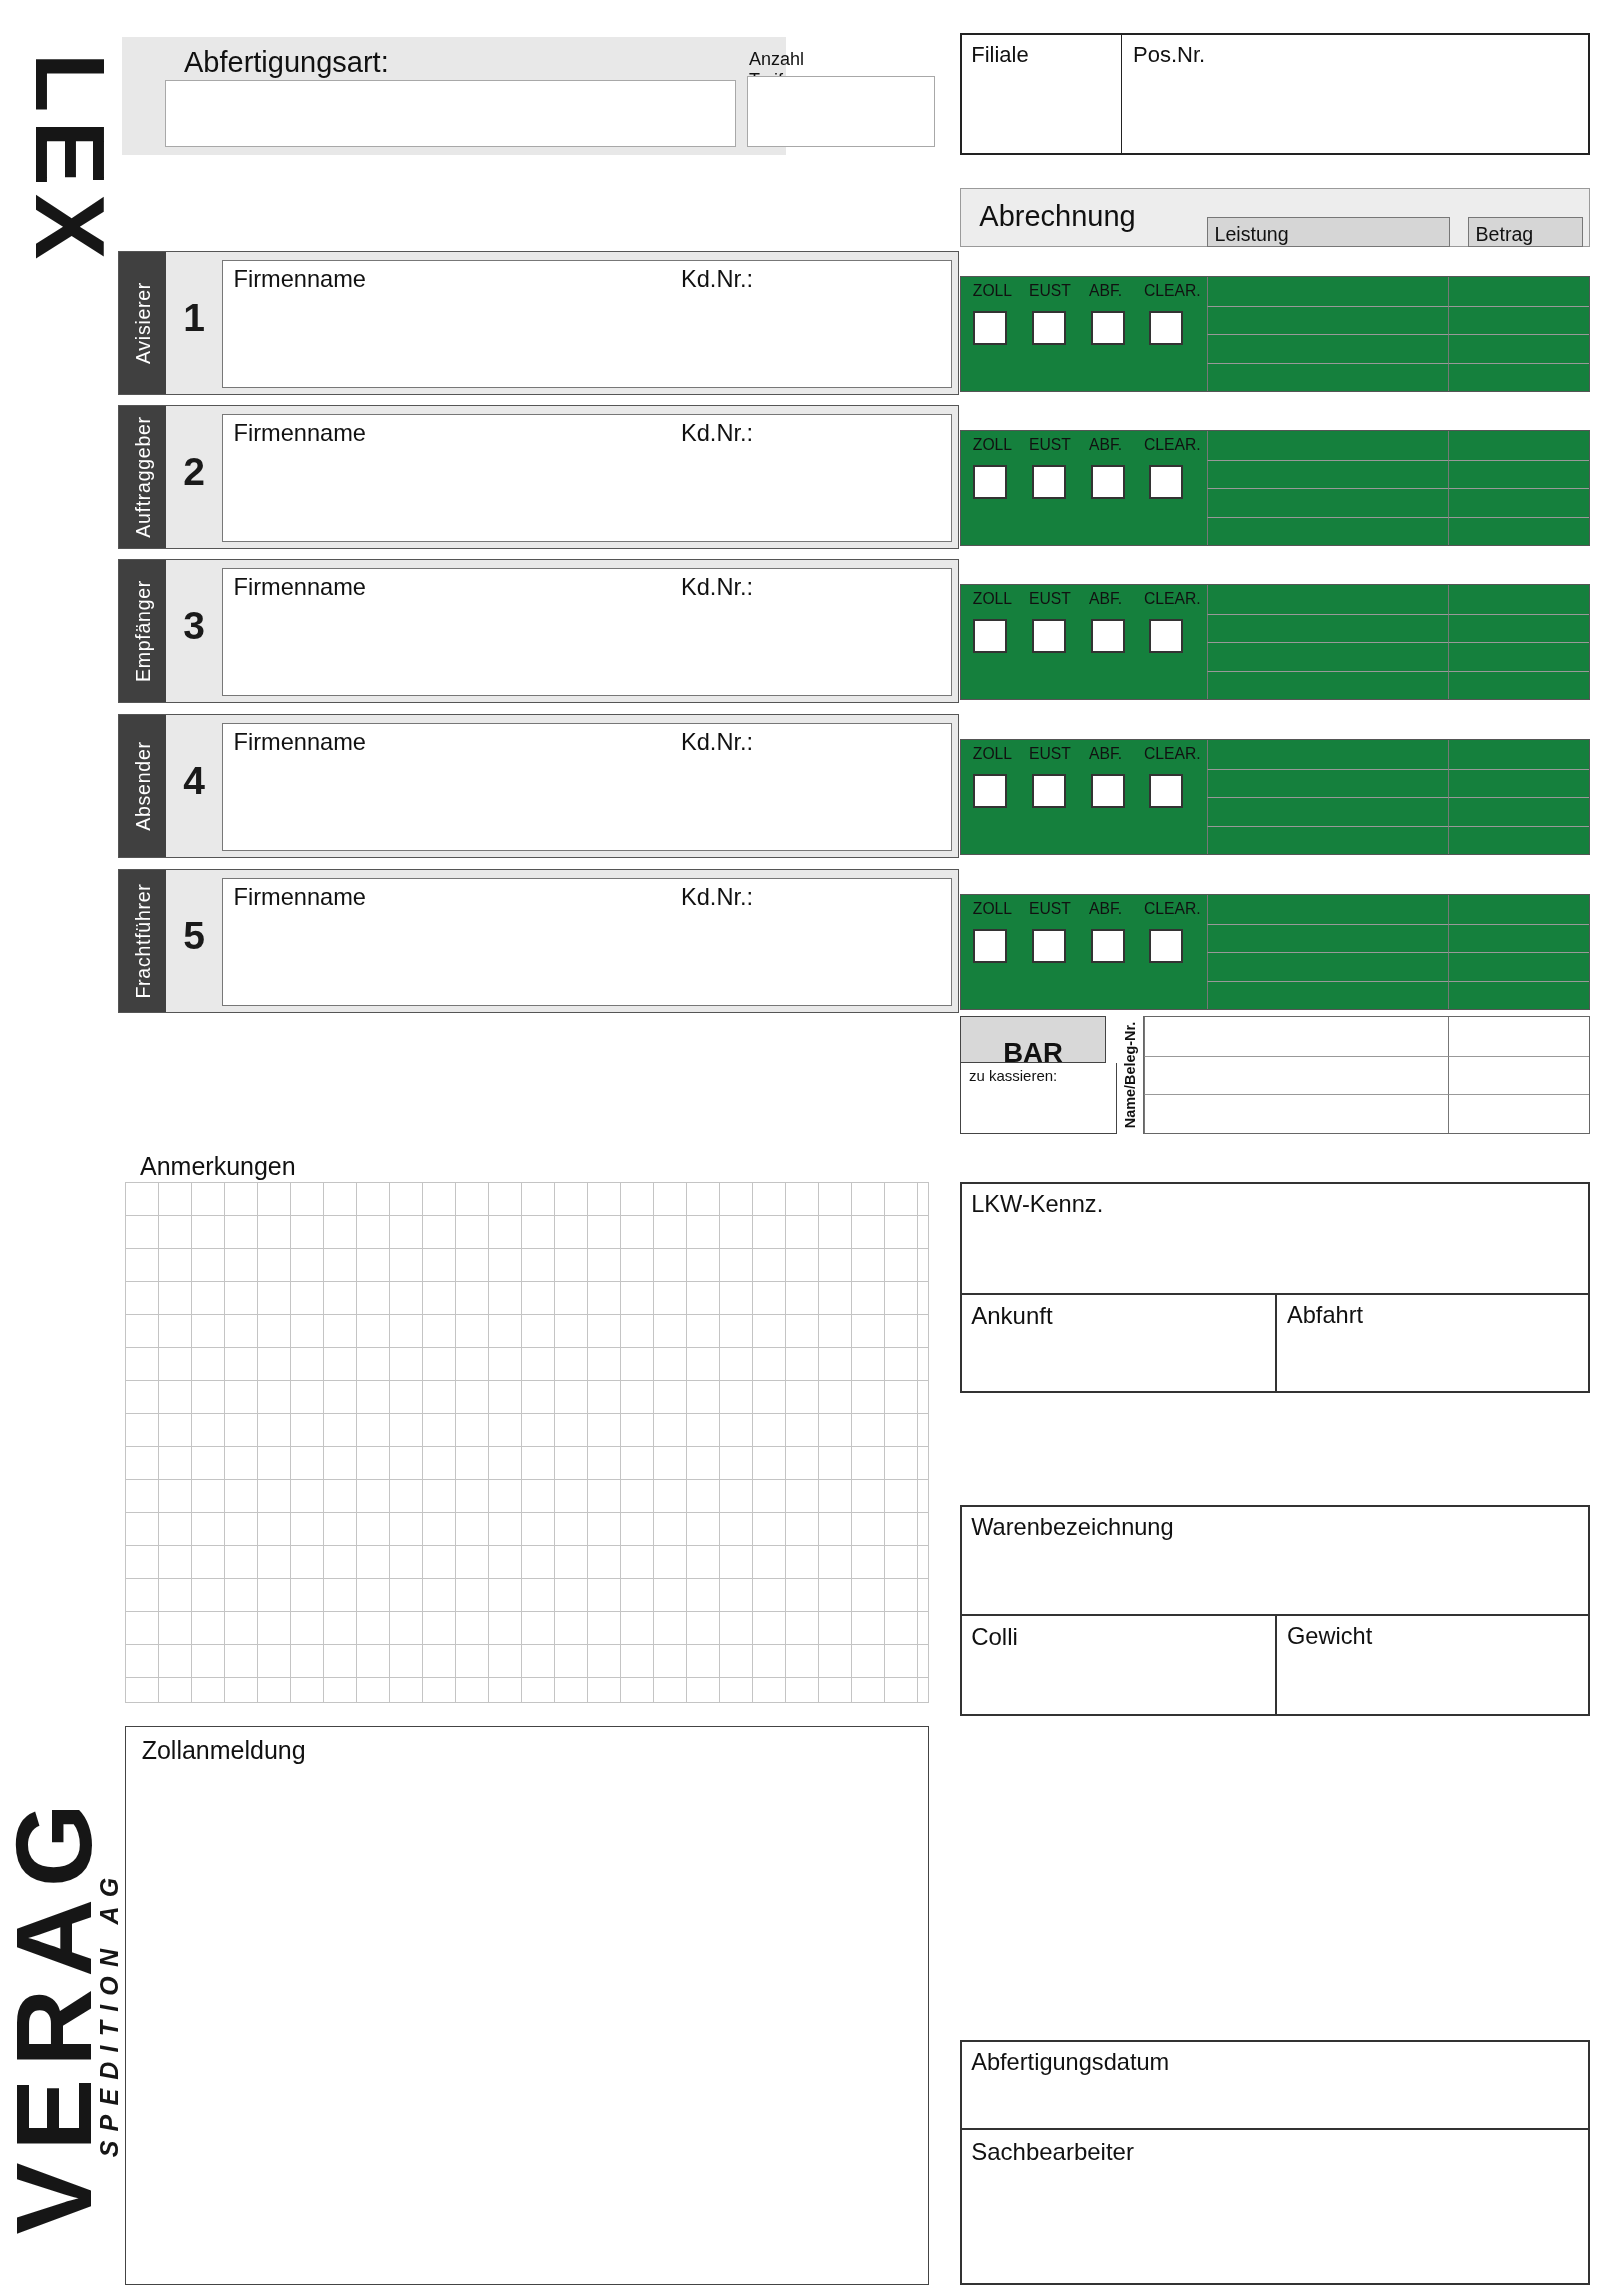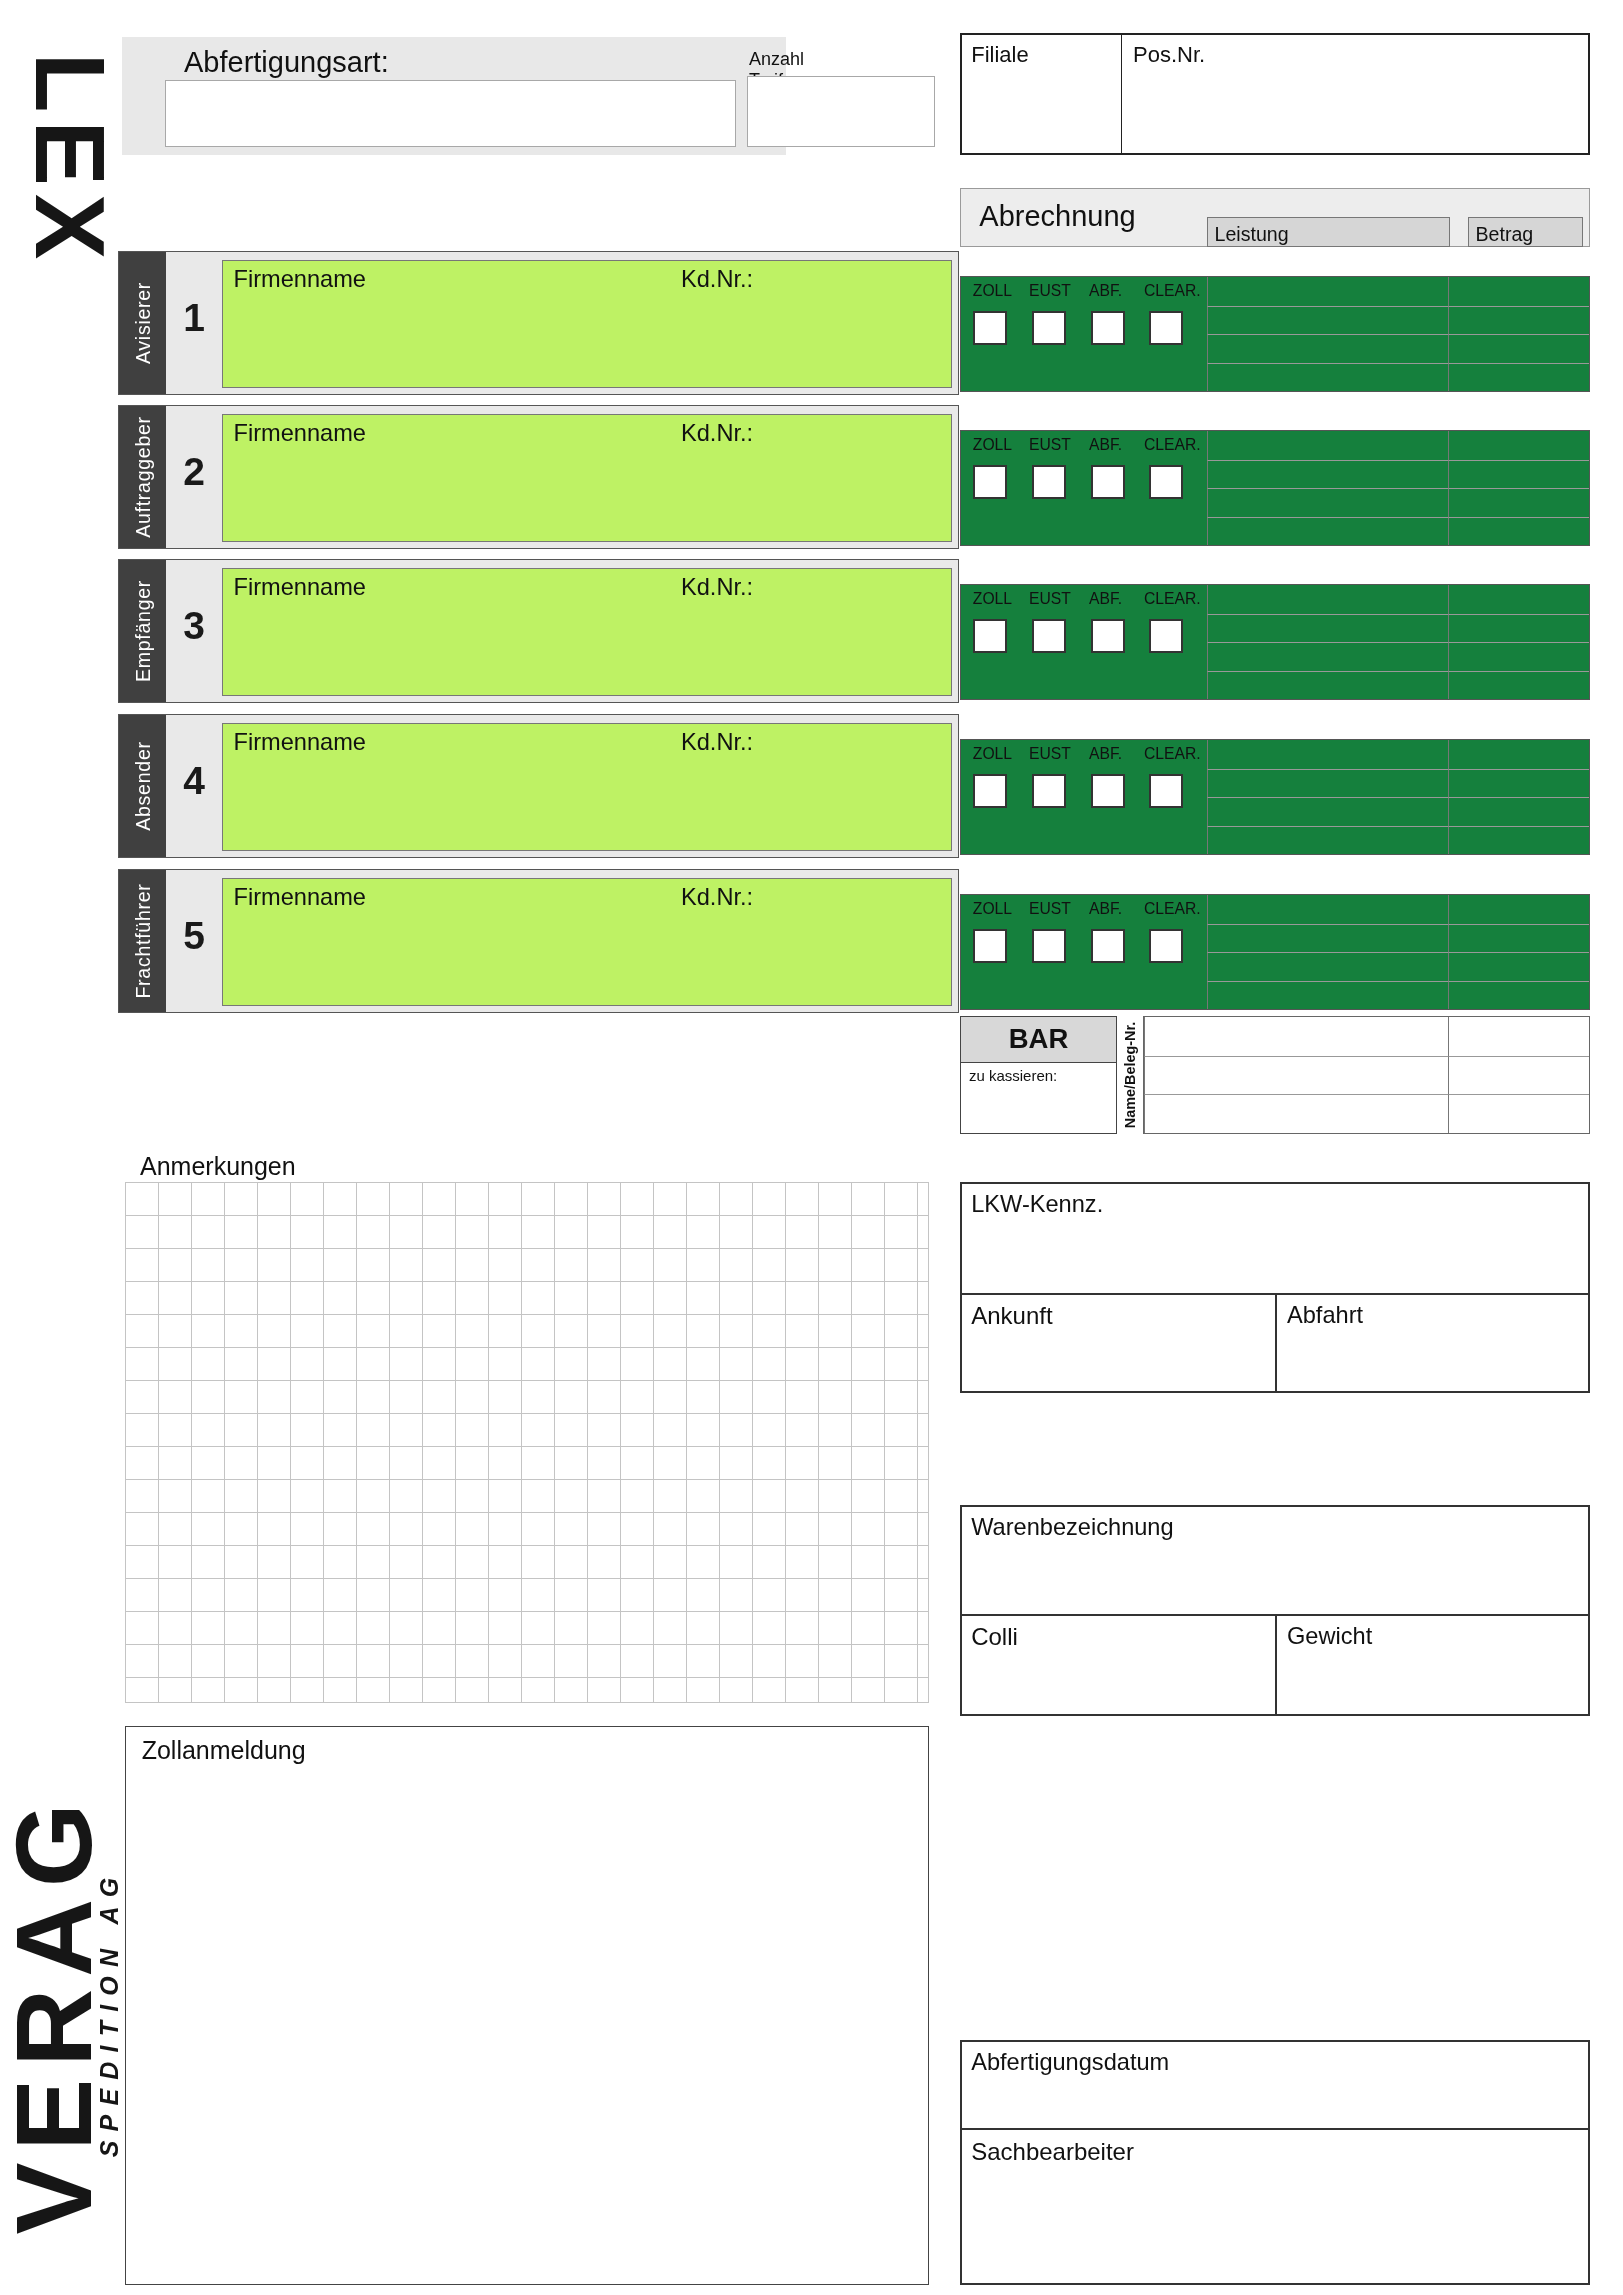--- a/index.html
+++ b/index.html
@@ -29,39 +29,39 @@
   .abr-title { position:absolute; left:18.3px; top:10.5px; font-size:29px; }
   .col-head { position:absolute; top:28px; height:30px; background:#d6d6d6; border:0.7px solid #777; font-size:19.6px; padding:4.6px 0 0 6.5px; }
   .col-head.leistung { left:246px; width:243px; }
   .col-head.betrag  { left:507px; width:115px; }
 
   
   .party { position:absolute; left:118px; width:841px; height:144px; background:#e9e9e9; border:1.3px solid #555; }
   .role-strip { position:absolute; left:0; top:0; width:47px; height:100%; background:#404040; }
   .role-text { color:#fff; font-size:19.6px; letter-spacing:0.7px; }
   .party-num { position:absolute; left:47px; top:44px; width:56px; text-align:center; font-size:39px; font-weight:bold; color:#1a1a1a; }
-  .firmbox { position:absolute; left:103px; top:7.9px; right:6.5px; bottom:6.5px; background:#bef264; border:1.3px solid #777; }
+  .firmbox { position:absolute; left:103px; top:7.9px; right:6.5px; bottom:6.5px; background:#ffffff; border:1.3px solid #777; }
   .firm-label { position:absolute; left:10.5px; top:5.2px; font-size:23.6px; }
   .kdnr-label { position:absolute; left:458px; top:5.2px; font-size:23.6px; }
 
   
   .abr-block { position:absolute; left:960px; width:630px; height:116px; background:#15803d; border:1.3px solid #555;margin-top:25px; }
   .cb-label { position:absolute; top:5.2px; font-size:15.7px; }
   .cb-p0 { left:11.8px; } .cb-p1 { left:68px; } .cb-p2 { left:128px; } .cb-p3 { left:183px; }
   .cb-box { position:absolute; top:34px; width:34px; height:34px; border:2px solid #333; background:#fff; }
   .cb-b0 { left:11.8px; } .cb-b1 { left:71px; } .cb-b2 { left:130px; } .cb-b3 { left:188px; }
   .abr-table { position:absolute; left:246px; top:0; right:0; bottom:0; display:grid;
                grid-template-columns:1fr 141px; grid-auto-rows:1fr; }
   .abr-table .cell { border-left:1.3px solid #777; border-top:0.7px solid #999; }
   .abr-table .cell:nth-child(-n+2) { border-top:none; }
 
   
   .bar-section { position:absolute; left:960px; top:1016px; width:630px; height:118px; }
-  .bar-title-box { position:absolute; left:0; top:0; width:157px; height:47px; background:#d8d8d8; border:1.3px solid #444;
-                   text-align:center; font-size:27.5px; font-weight:bold; padding-top:6px; }
+  .bar-title-box { position:absolute; left:0; top:0; width:146px; height:47px; background:#d8d8d8; border:1.3px solid #444;
+                   text-align:center; font-size:27.5px; font-weight:bold; padding-top:20px; }
   .bar-cash-box { position:absolute; left:0; top:47px; width:157px; height:71px; background:#fff; border:1.3px solid #444; border-top:none; }
   .zu-kassieren { position:absolute; left:7.9px; top:3.9px; font-size:15px; }
   .name-beleg-strip { position:absolute; left:157px; top:0; width:26px; height:100%; }
   .name-beleg-strip span { font-size:14.4px; font-weight:bold; }
   .bar-table { position:absolute; left:183px; top:0; right:0; bottom:0; display:grid;
                grid-template-columns:1fr 141px; grid-auto-rows:1fr; border:1.3px solid #666; }
   .bar-table .cell { border-left:1.3px solid #777; border-top:0.7px solid #999; }
   .bar-table .cell:nth-child(-n+2) { border-top:none; }
 
   

